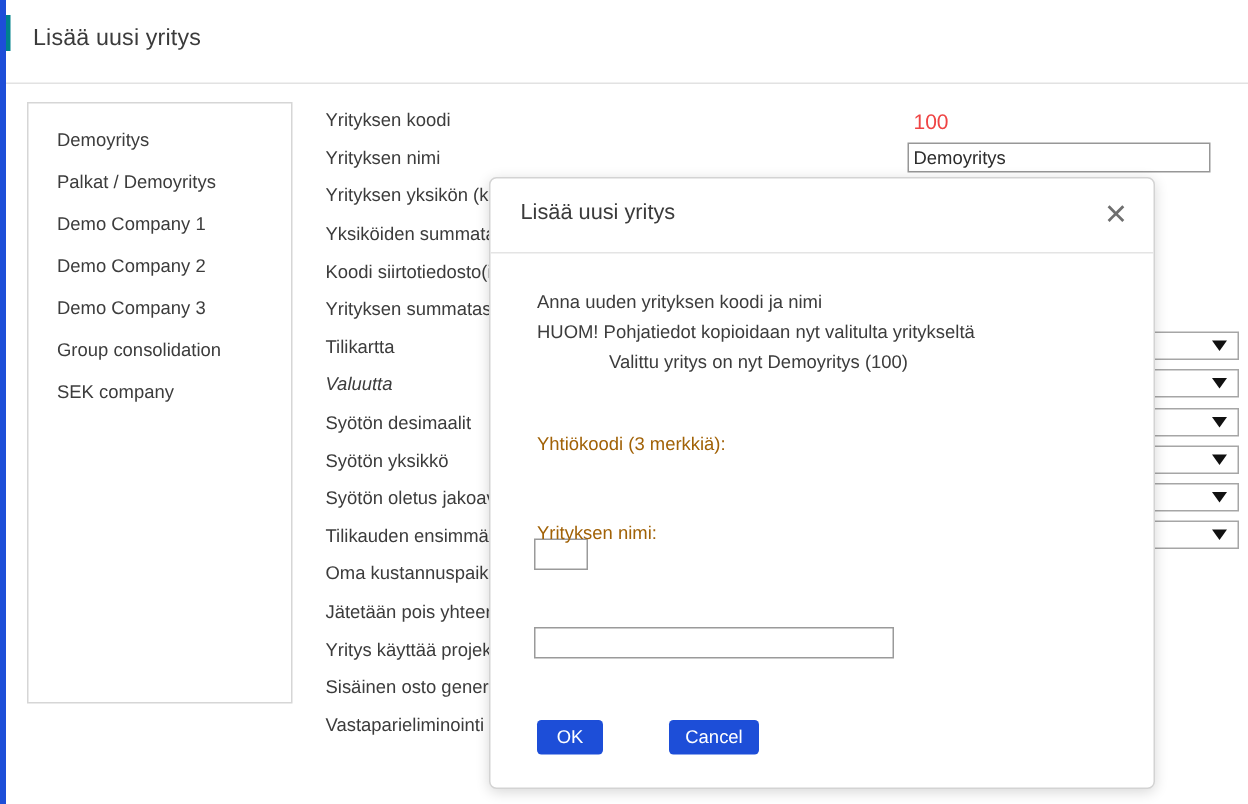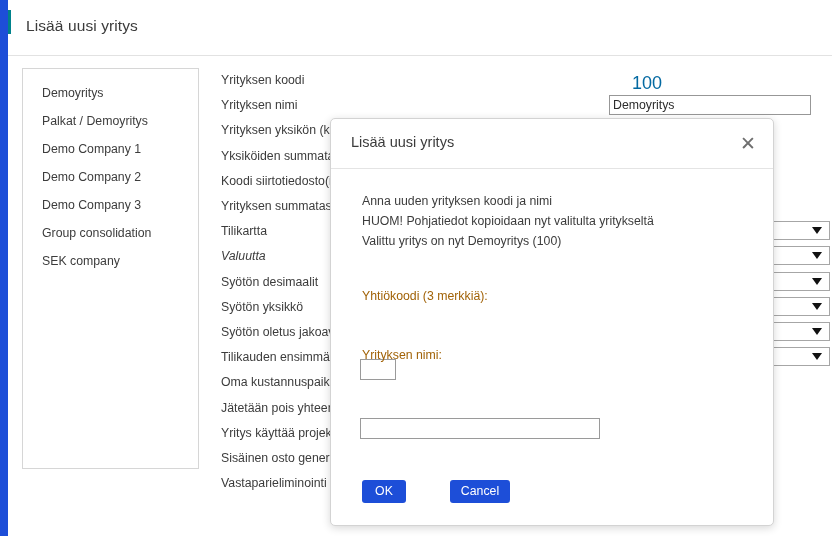--- a/index.html
+++ b/index.html
@@ -9,21 +9,21 @@
     overflow: hidden;
     background: #ffffff;
     font-family: "Liberation Sans", sans-serif;
   }
 
   #app {
     position: relative;
     width: 832px;
     height: 536px;
     background: #ffffff;
-    border-left: 8px solid #1d4ed8;
+    border-left: 4px solid #1d4ed8;
     overflow: hidden;
   }
 
   
   .page-header {
     position: absolute;
     left: 0; top: 0;
     width: 830px;
     height: 56px;
     background: #ffffff;
@@ -102,23 +102,23 @@
   }
   .form-label {
     position: absolute;
     left: 213px;
     font-size: 12.3px;
     color: #3c3c3c;
     white-space: nowrap;
   }
   .field-value {
     position: absolute;
-    left: 624px;
-    font-size: 18px;
-    color: #0369a1;
+    left: 605px;
+    font-size: 14px;
+    color: #ef4444;
     white-space: nowrap;
   }
   .text-input {
     position: absolute;
     left: 601px;
     width: 202px;
     height: 20px;
     border: 1px solid #979797;
     background: #ffffff;
     font-family: "Liberation Sans", sans-serif;
@@ -285,21 +285,21 @@
       <div class="company-item">SEK company</div>
     </div>
 
 
   <div class="modal">
     <div class="modal-header">
       <div class="modal-title">Lisää uusi yritys</div>
       <button class="modal-close">✕</button>
     </div>
     <div class="modal-body" id="modal-body">
-        <div class="modal-msg" style="top: 65px;">Valittu yritys on nyt Demoyritys (100)</div>
+        <div class="modal-msg" style="top: 65px; margin-left: 48px;">Valittu yritys on nyt Demoyritys (100)</div>
         <div class="modal-msg" style="top: 45px;">HUOM! Pohjatiedot kopioidaan nyt valitulta yritykseltä</div>
         <div class="modal-msg" style="top: 25px;">Anna uuden yrityksen koodi ja nimi</div>
       <div class="modal-fieldlabel" style="top:120px">Yhtiökoodi (3 merkkiä):</div>
       <input class="modal-input" id="modal-code-input" type="text" maxlength="3" value="" style="">
       <div class="modal-fieldlabel" style="top:179px">Yrityksen nimi:</div>
       <input class="modal-input" id="modal-name-input" type="text" value="" style="">
       <button class="modal-btn" id="modal-ok-btn">OK</button>
       <button class="modal-btn" id="modal-cancel-btn">Cancel</button>
     </div>
   </div>

